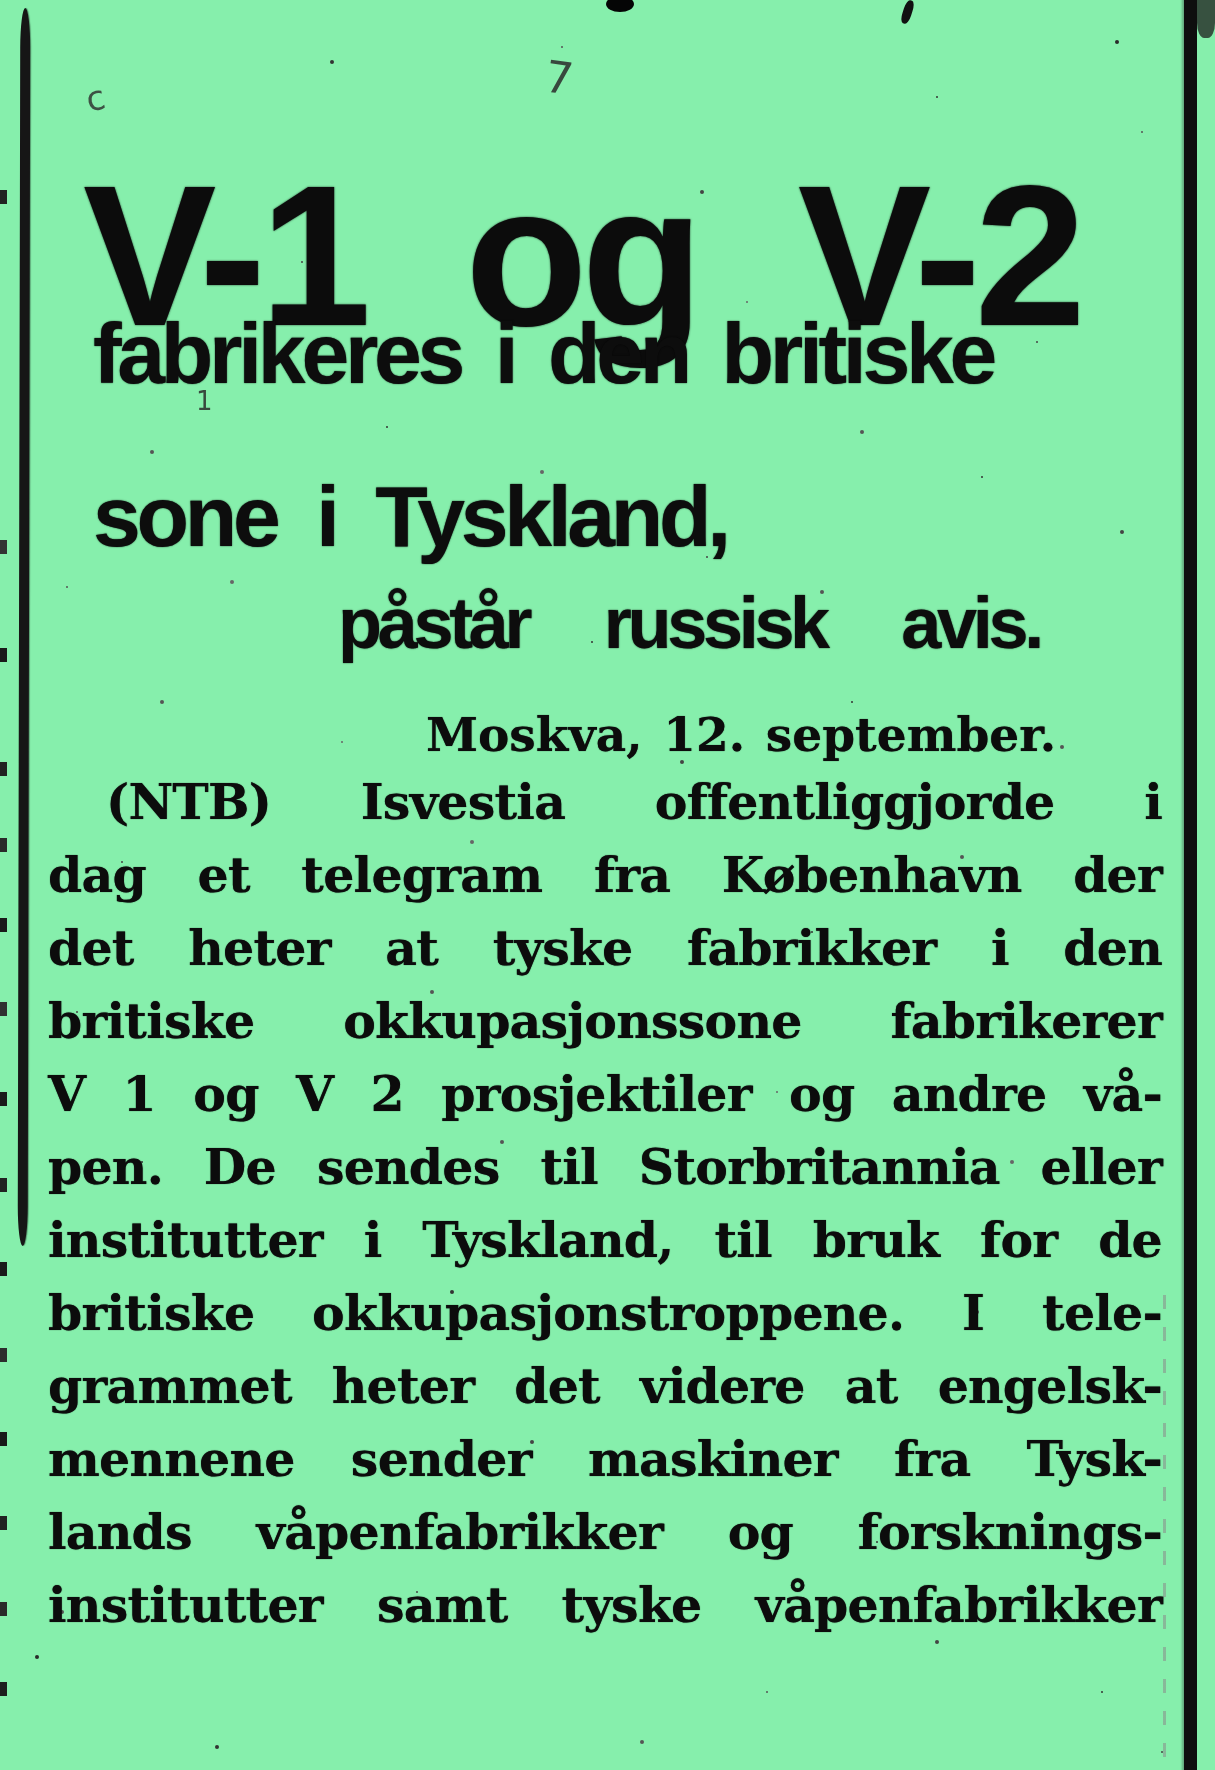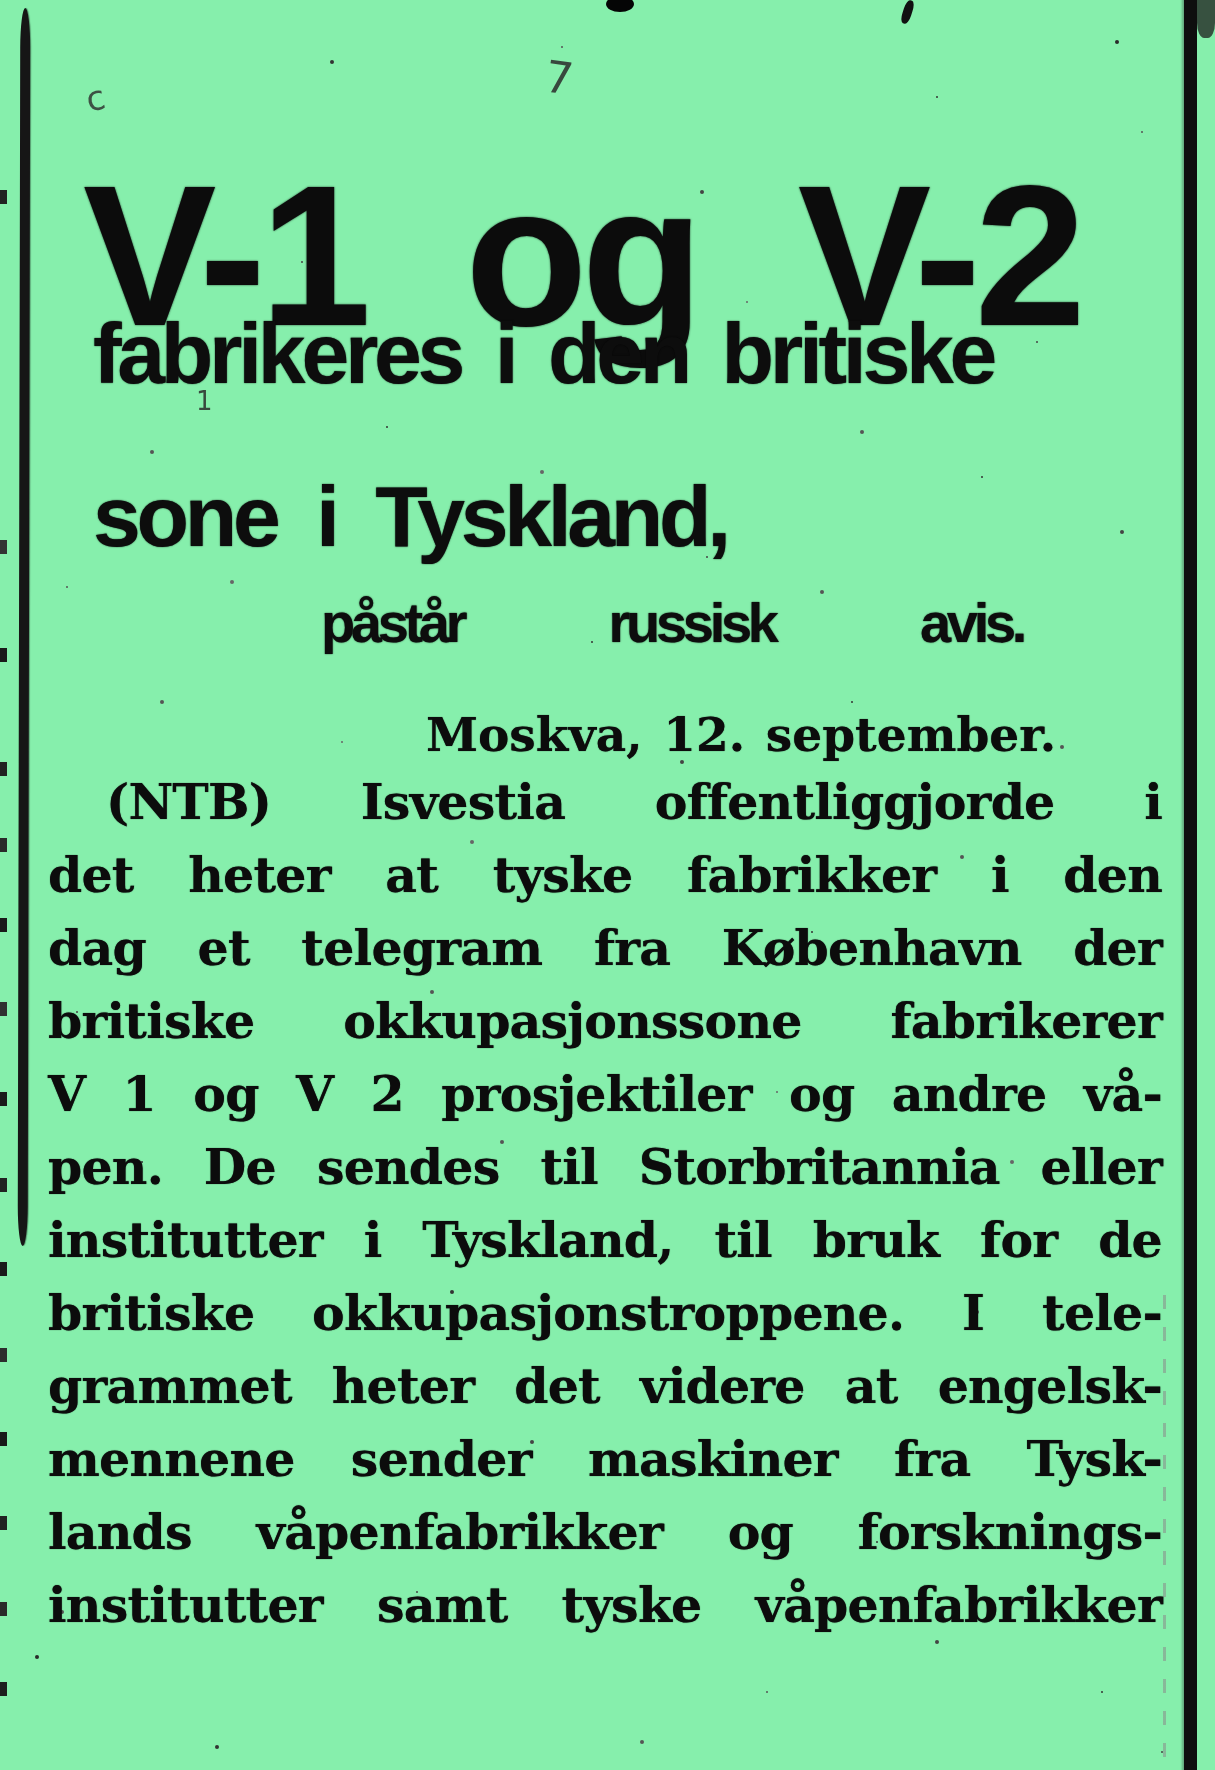--- a/index.html
+++ b/index.html
@@ -33,21 +33,21 @@
   }
   
   .subhead{
     position:absolute;font-family:"Liberation Sans",sans-serif;font-weight:bold;
     font-size:86px;line-height:90px;letter-spacing:-4.3px;color:#0d0d0d;
     text-shadow:0 0 1.5px rgba(5,5,5,.85);
     margin-top:28px;
   }
   .sh1{left:93px;top:280px;width:900px;text-align:justify;text-align-last:justify;}
   .sh2{left:93px;top:443px;word-spacing:20px;text-align:right;}
-  .sh3{left:321px;top:550px;width:702px;font-size:56px;
+  .sh3{left:338px;top:550px;width:702px;font-size:72px;
        text-align:justify;text-align-last:justify;}
   
   .dateline{
     position:absolute;left:408px;top:707px;width:630px;
     font-weight:bold;font-size:47px;line-height:56px;
     text-align:justify;text-align-last:justify;
     text-shadow:0 0 1px rgba(10,10,10,.8);
     margin-left:18px;
   }
   
@@ -129,22 +129,22 @@
     <div class="subhead sh1">fabrikeres i den britiske</div>
 
     <div class="subhead sh2">sone i Tyskland,</div>
 
     <div class="subhead sh3">påstår russisk avis.</div>
 
     <div class="dateline">Moskva, 12. september.</div>
 
     <div class="article-body">
       <div class="bline first">(NTB) Isvestia offentliggjorde i</div>
+      <div class="bline">dag et telegram fra København der</div>
       <div class="bline">det heter at tyske fabrikker i den</div>
-      <div class="bline">dag et telegram fra København der</div>
       <div class="bline">britiske okkupasjonssone fabrikerer</div>
       <div class="bline">V 1 og V 2 prosjektiler og andre vå-</div>
       <div class="bline">pen. De sendes til Storbritannia eller</div>
       <div class="bline">institutter i Tyskland, til bruk for de</div>
       <div class="bline">britiske okkupasjonstroppene. I tele-</div>
       <div class="bline">grammet heter det videre at engelsk-</div>
       <div class="bline">mennene sender maskiner fra Tysk-</div>
       <div class="bline">lands våpenfabrikker og forsknings-</div>
       <div class="bline">institutter samt tyske våpenfabrikker</div>
     </div>

